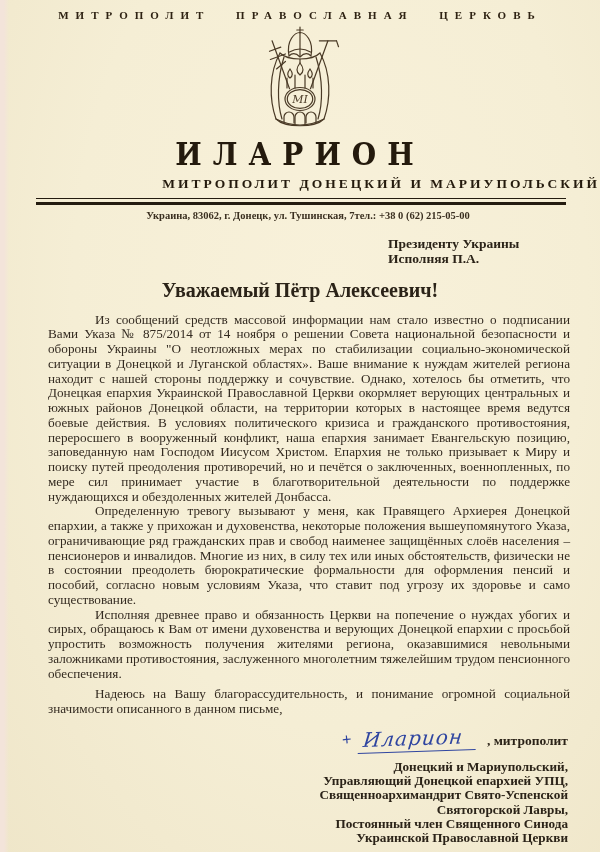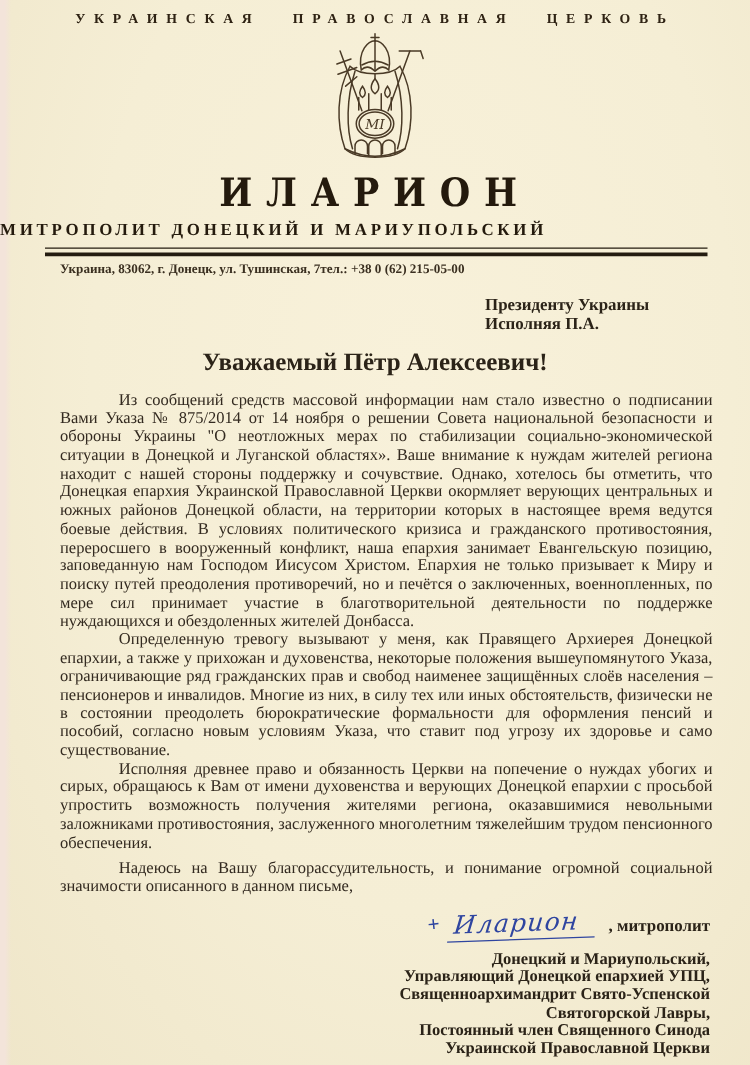--- a/index.html
+++ b/index.html
@@ -39,36 +39,36 @@
     font-family:"DejaVu Serif", serif;
     font-weight:bold;
     font-size:28px;
     letter-spacing:11px;
     color:#241a0d;
     transform:scaleY(1.12);
     transform-origin:center top;
   }
   .title-line{
     margin-top:7px;
-    text-align:left;
+    text-align:right;
     font-size:13.5px;
     font-weight:bold;
     letter-spacing:3px;
     color:#241a0d;
   }
   .rule{
     margin:6px 34px 0 36px;
     border-top:1.5px solid #241c10;
     height:2.5px;
     border-bottom:3.5px solid #241c10;
   }
   .contact-row{
     margin:5px 32px 0 48px;
     display:flex;
-    justify-content:flex-start;
+    justify-content:center;
     font-size:10.5px;
     font-weight:bold;
     color:#3a2f20;
   }
   
   .recipient{
     margin:15px 0 0 388px;
     font-size:13.5px;
     font-weight:bold;
     line-height:15.5px;
@@ -134,21 +134,21 @@
     font-weight:bold;
     line-height:14.3px;
     color:#2b2318;
   }
 </style>
 </head>
 <body>
 
 <div class="page">
 
-  <div class="church-line">УКРАИНСКАЯ ПРАВОСЛАВНАЯ ЦЕРКОВЬ</div>
+  <div class="church-line">МИТРОПОЛИТ ПРАВОСЛАВНАЯ ЦЕРКОВЬ</div>
 
   <div class="crest">
     <svg viewBox="0 0 120 110" xmlns="http://www.w3.org/2000/svg">
       <g fill="none" stroke="#4a3a26" stroke-width="1.2" stroke-linecap="round">
 
         <path d="M60 1 v6 M56.8 4 h6.4"></path>
 
         <path d="M49 30 C46 14 55 6.5 60 6.5 C65 6.5 74 14 71 30 C67 26 63 28 60 31 C57 28 53 26 49 30 Z"></path>
         <path d="M60 7 V30"></path>
         <path d="M49.5 26 Q60 20 70.5 26"></path>

